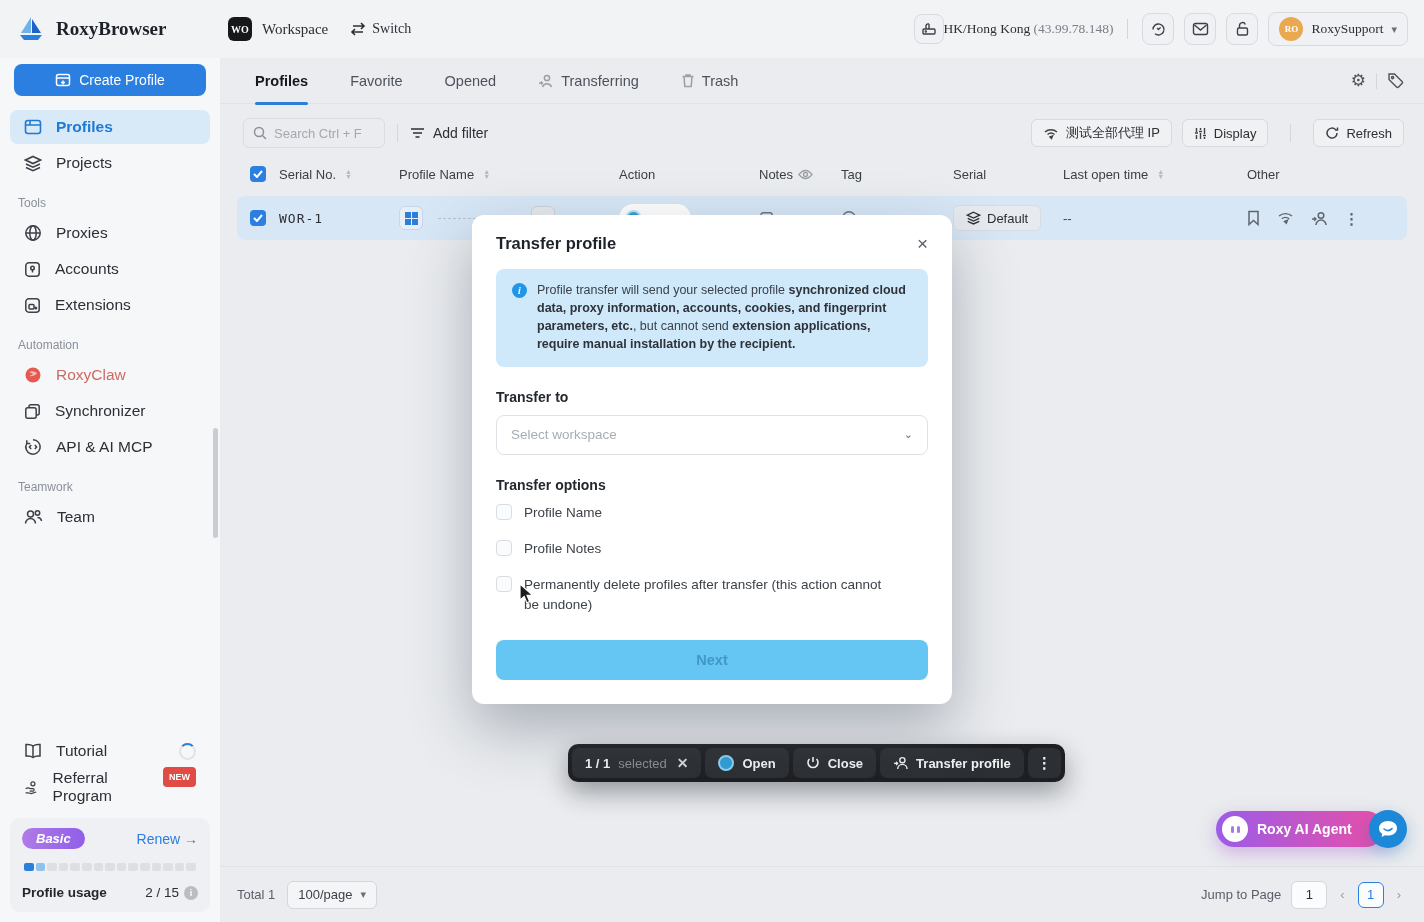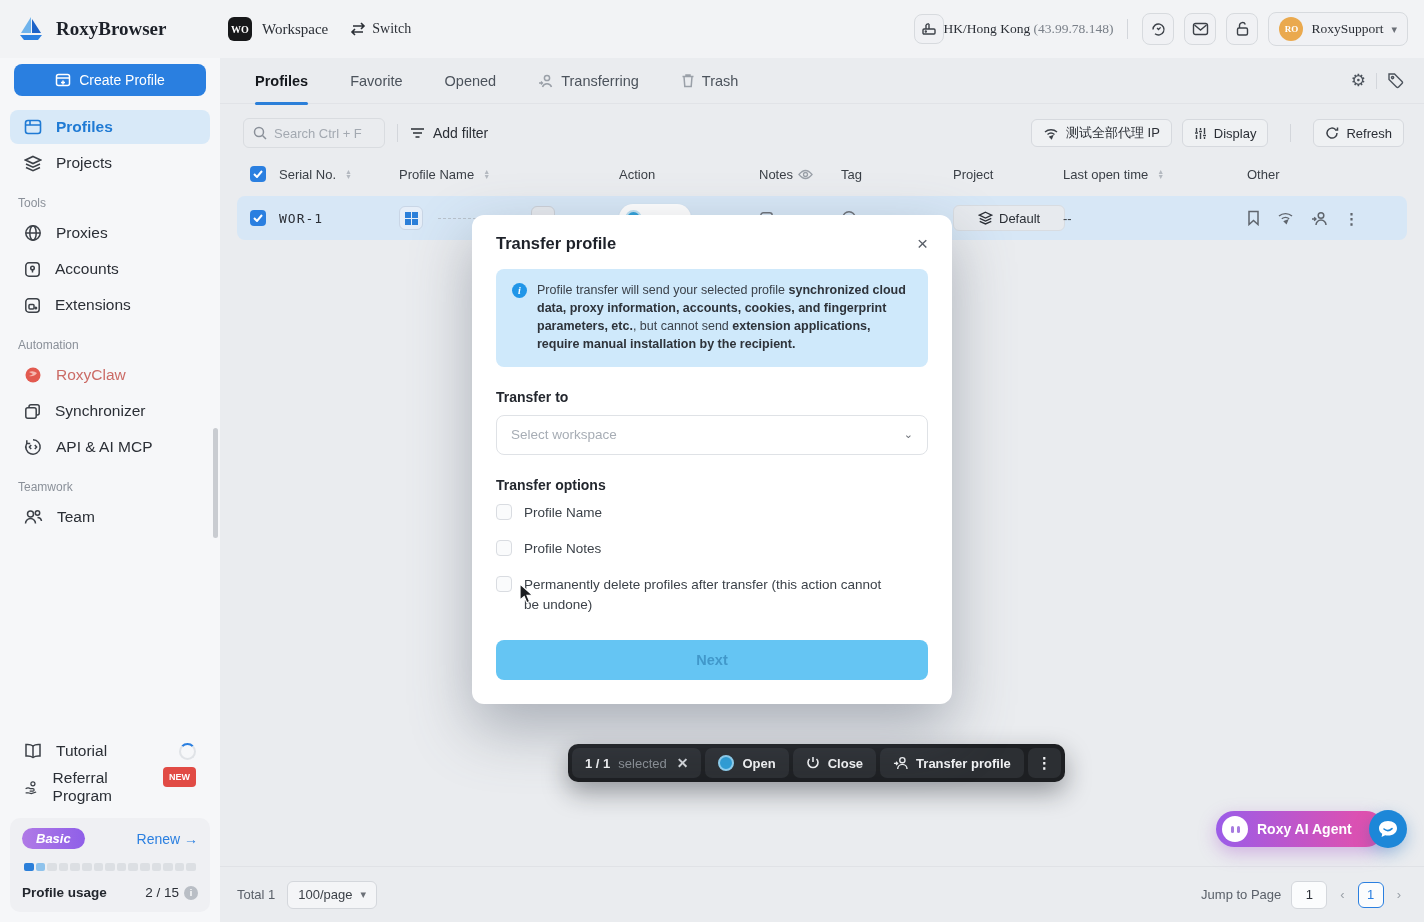--- a/index.html
+++ b/index.html
@@ -93,21 +93,21 @@
   .sorts span { font-size:7px; color:#b4b9c0; }
   .serial-text { font-family:"DejaVu Sans Mono", monospace; font-size:13px; color:#2b2f36; letter-spacing:1px; }
   .win-box { width:24px; height:24px; border:1px solid #c9d6e6; background:#e6eef8; border-radius:6px; display:flex; align-items:center; justify-content:center; cursor:pointer; }
   .win-logo { display:grid; grid-template-columns:6px 6px; grid-template-rows:6px 6px; gap:1px; }
   .win-logo i { background:#2b7fd9; }
   .dash-line { width:78px; border-top:1.5px dashed #b9c3cd; margin:0 10px; }
   .plus-btn { width:24px; height:24px; border:1px solid #ccd1d8; background:#e7eaee; border-radius:6px; color:#5a6069; font-size:15px; display:flex; align-items:center; justify-content:center; cursor:pointer; }
   .action-pill { width:72px; height:28px; background:#fff; border-radius:999px; display:flex; align-items:center; padding-left:6px; box-shadow:0 1px 2px rgba(40,60,90,.15); cursor:pointer; }
   .action-dot { width:17px; height:17px; border-radius:50%; background:#2e9fd8; border:2px solid #bfe2f4; }
   .ghost-ic { color:#6b7077; cursor:pointer; }
-  .project-badge { display:flex; align-items:center; gap:6px; height:26px; padding:0 24px; background:#e7eaee; border:1px solid #d8dce1; border-radius:6px; color:#2b2f36; cursor:pointer; }
+  .project-badge { display:flex; align-items:center; gap:6px; height:26px; padding:0 12px; background:#e7eaee; border:1px solid #d8dce1; border-radius:6px; color:#2b2f36; cursor:pointer; }
   .last-open { color:#3c4148; }
   .other-icons { display:flex; align-items:center; gap:17px; color:#5f656d; }
   .kebab { font-size:15px; font-weight:bold; letter-spacing:0; line-height:13px; cursor:pointer; }
 
   
   .modal { position:absolute; left:472px; top:215px; width:480px; border-radius:12px; background:#fff; box-shadow:0 24px 60px rgba(90,100,115,.45); z-index:20; padding-bottom:24px; }
   .modal-head { display:flex; align-items:center; padding:19px 24px 14px; }
   .modal-title { font-size:16.5px; font-weight:600; color:#1d2129; }
   .modal-close { margin-left:auto; font-size:19px; color:#5a6069; cursor:pointer; line-height:1; }
   .info-box { margin:2px 24px 0; background:#cfe9fb; border-radius:8px; padding:12px 16px 13px; display:flex; gap:10px; }
@@ -462,21 +462,21 @@
         <span>Notes</span>
       <svg width="15" height="11" viewBox="0 0 15 11" fill="none" stroke="#9aa0a8" stroke-width="1.3">
           <path d="M1 5.5 Q7.5-2.5 14 5.5 Q7.5 13.5 1 5.5 Z"></path>
           <circle cx="7.5" cy="5.5" r="2"></circle>
         </svg>
     </div>
     <div class="cell c-tag">
         <span>Tag</span>
       </div>
     <div class="cell c-project">
-        <span>Project</span>
+        <span>Serial</span>
       </div>
     <div class="cell c-last">
         <span>Last open time</span>
         <span class="sorts">
           <span>▲</span>
           <span>▼</span>
         </span>
       </div>
     <div class="cell c-other">
         <span>Other</span>

